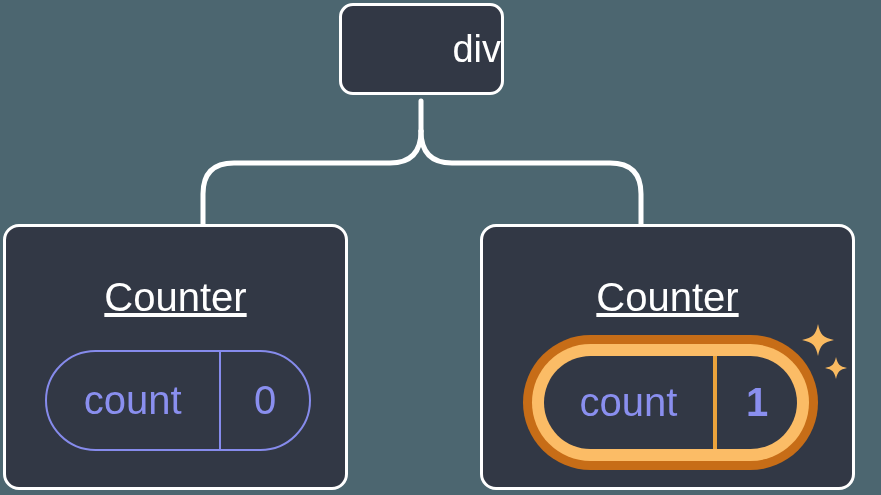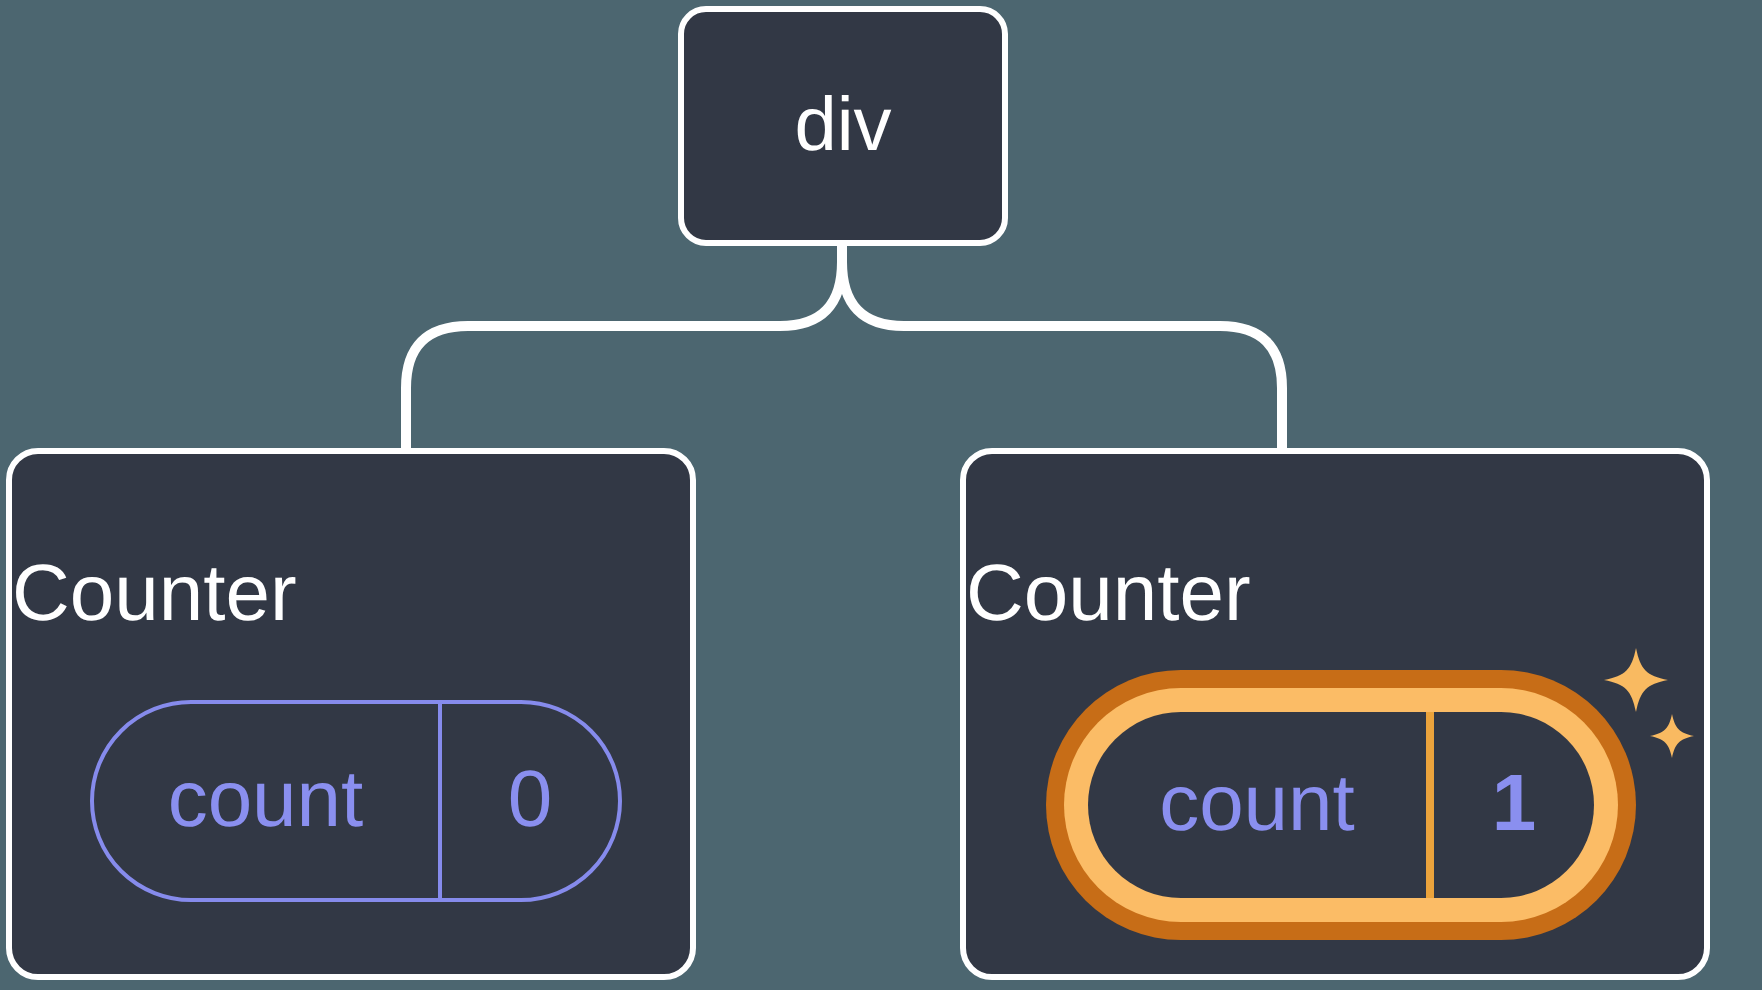--- a/index.html
+++ b/index.html
@@ -22,38 +22,40 @@
     pointer-events: none;
   }
   .node {
     position: absolute;
     background: #323845;
     border: 3.5px solid #FFFFFF;
     box-sizing: border-box;
   }
   .root-node {
     left: 339px; top: 3px;
-    width: 165px; height: 120px;
+    width: 165px; height: 92px;
     border-radius: 14px;
-    display: flex; align-items: center; justify-content: center;
+    display: flex; align-items: center; justify-content: flex-end;
     color: #FFFFFF;
     font-size: 38px;
   }
   .card {
     top: 224px;
     width: 345px; height: 266px;
     border-radius: 16px;
   }
   .card.left  { left: 3px; }
   .card.right { left: 480px; width: 375px; }
   .card-title {
     margin-top: 50px;
+    text-align: center;
     color: #FFFFFF;
     font-size: 40px;
     line-height: 1;
+    text-decoration: underline;
   }
   
   .pill {
     position: absolute;
     left: 39px; top: 123px;
     width: 266px; height: 101px;
     border: 2.5px solid #868BEC;
     border-radius: 999px;
     box-sizing: border-box;
     display: flex;

